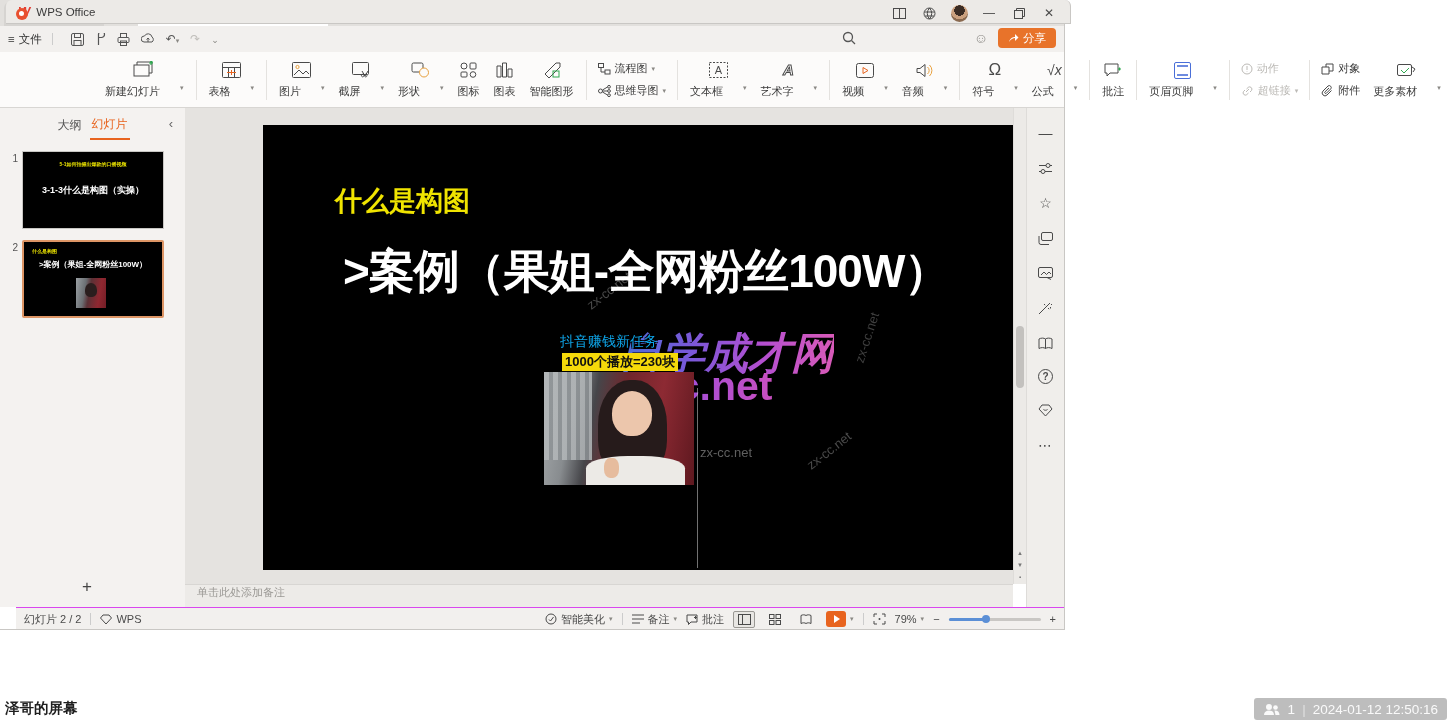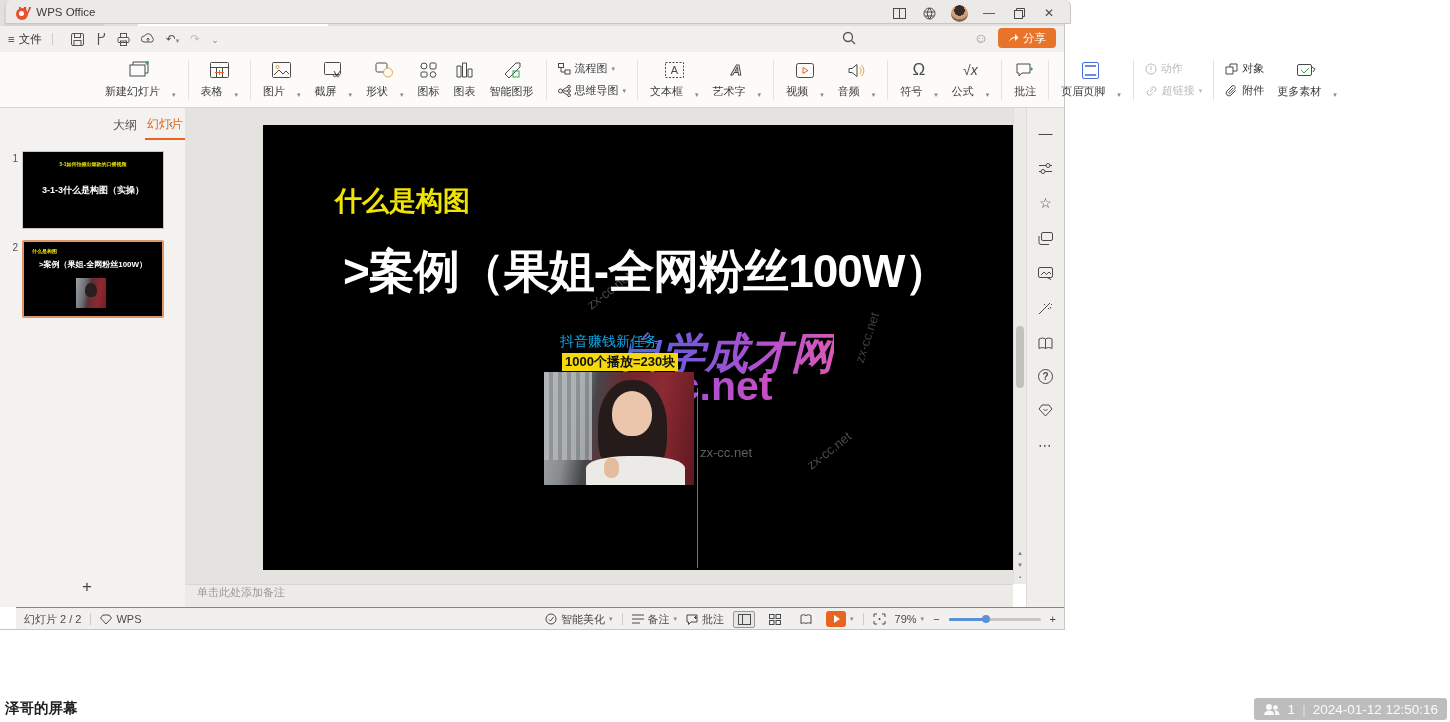--- a/index.html
+++ b/index.html
@@ -39,31 +39,31 @@
   .searchbtn { position:absolute; left:842px; top:5px; color:#555; }
   .mr-right { position:absolute; right:8px; top:2px; display:flex; align-items:center; gap:10px; }
   .smiley { color:#8a8884; font-size:14px; }
   .share-btn { background:#e8732a; color:#fff; font-size:11.5px; height:20px; padding:0 10px; border-radius:4px; display:flex; align-items:center; gap:4px; }
 
   
   .ribbon { position:absolute; left:0; top:52px; right:0; height:56px; background:#fcfbfa; border-bottom:1px solid #d8d6d3; display:flex; align-items:center; padding-left:98px; }
   .sep { width:1px; height:40px; background:#e4e2df; margin:0 5px; flex:0 0 1px; }
   .rb { display:flex; flex-direction:column; align-items:center; justify-content:center; gap:4px; padding:0 7px; font-size:11px; color:#3a3a3a; white-space:nowrap; }
   .rb .ic { height:20px; display:flex; align-items:center; justify-content:center; color:#4a4a4a; font-size:15px; }
-  .lblrow { display:flex; align-items:flex-end; gap:12px; }
+  .lblrow { display:flex; align-items:flex-start; gap:20px; }
   .dd { font-size:7px; color:#8a8884; }
   .rb2col { display:flex; flex-direction:column; gap:7px; padding:0 6px; }
   .mini { display:flex; align-items:center; gap:4px; font-size:11px; color:#3a3a3a; white-space:nowrap; }
   .mini .ic { font-size:12px; color:#4a4a4a; display:flex; align-items:center; }
   .disabled, .disabled .ic, .disabled .dd { color:#bcbab6 !important; }
   svg.oi { display:block; }
 
   
   .left-panel { position:absolute; left:0; top:108px; width:185px; bottom:22px; background:#f4f2f0; }
-  .panel-tabs { height:32px; display:flex; align-items:center; justify-content:flex-end; gap:6px; font-size:12px; color:#555; position:relative; }
+  .panel-tabs { height:32px; display:flex; align-items:center; justify-content:center; gap:6px; font-size:12px; color:#555; position:relative; }
   .ptab { padding:7px 2px 5px; }
   .ptab.active { color:#e8641f; border-bottom:2px solid #e8641f; }
   .collapse-btn { position:absolute; right:12px; top:8px; color:#666; font-size:13px; }
   .thumb-row { display:flex; margin:11px 6px 4px 8px; gap:4px; }
   .tnum { font-size:10px; color:#555; width:10px; text-align:right; padding-top:2px; }
   .thumb { width:142px; height:78px; background:#000; border:1px solid #c8c6c3; position:relative; overflow:hidden; }
   .thumb.selected { border:2px solid #dd9565; border-radius:2px; }
   .t1-eyebrow { position:absolute; top:9px; left:0; right:0; text-align:center; color:#e8e000; font-size:5px; font-weight:bold; }
   .t1-title { position:absolute; top:32px; left:0; right:0; text-align:center; color:#fff; font-size:9px; font-weight:bold; }
   .t2-eyebrow { position:absolute; top:6px; left:8px; color:#e8e000; font-size:5px; font-weight:bold; }

